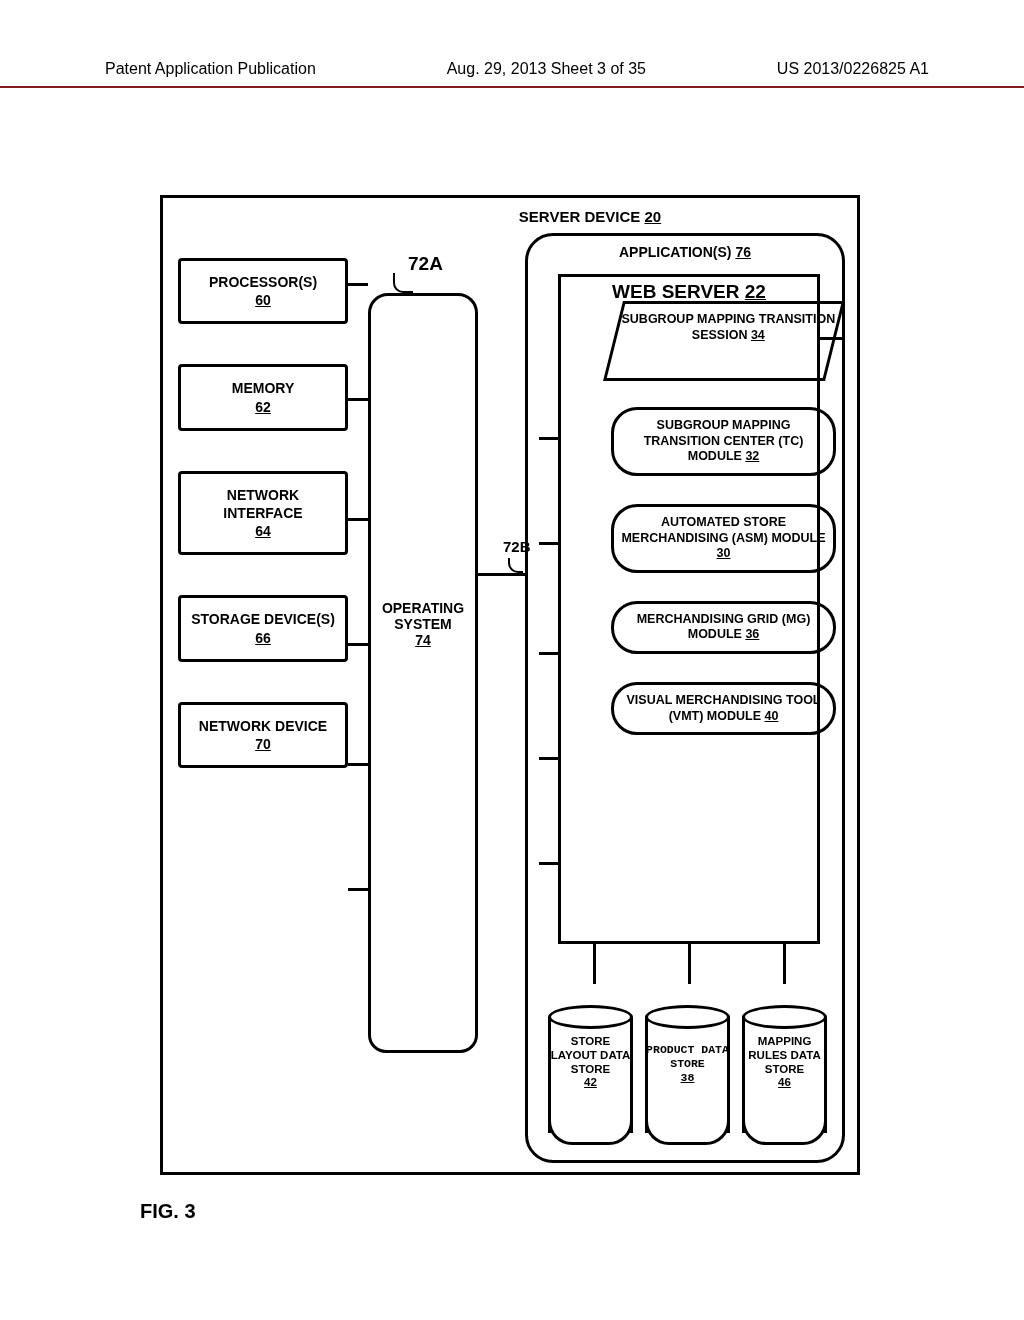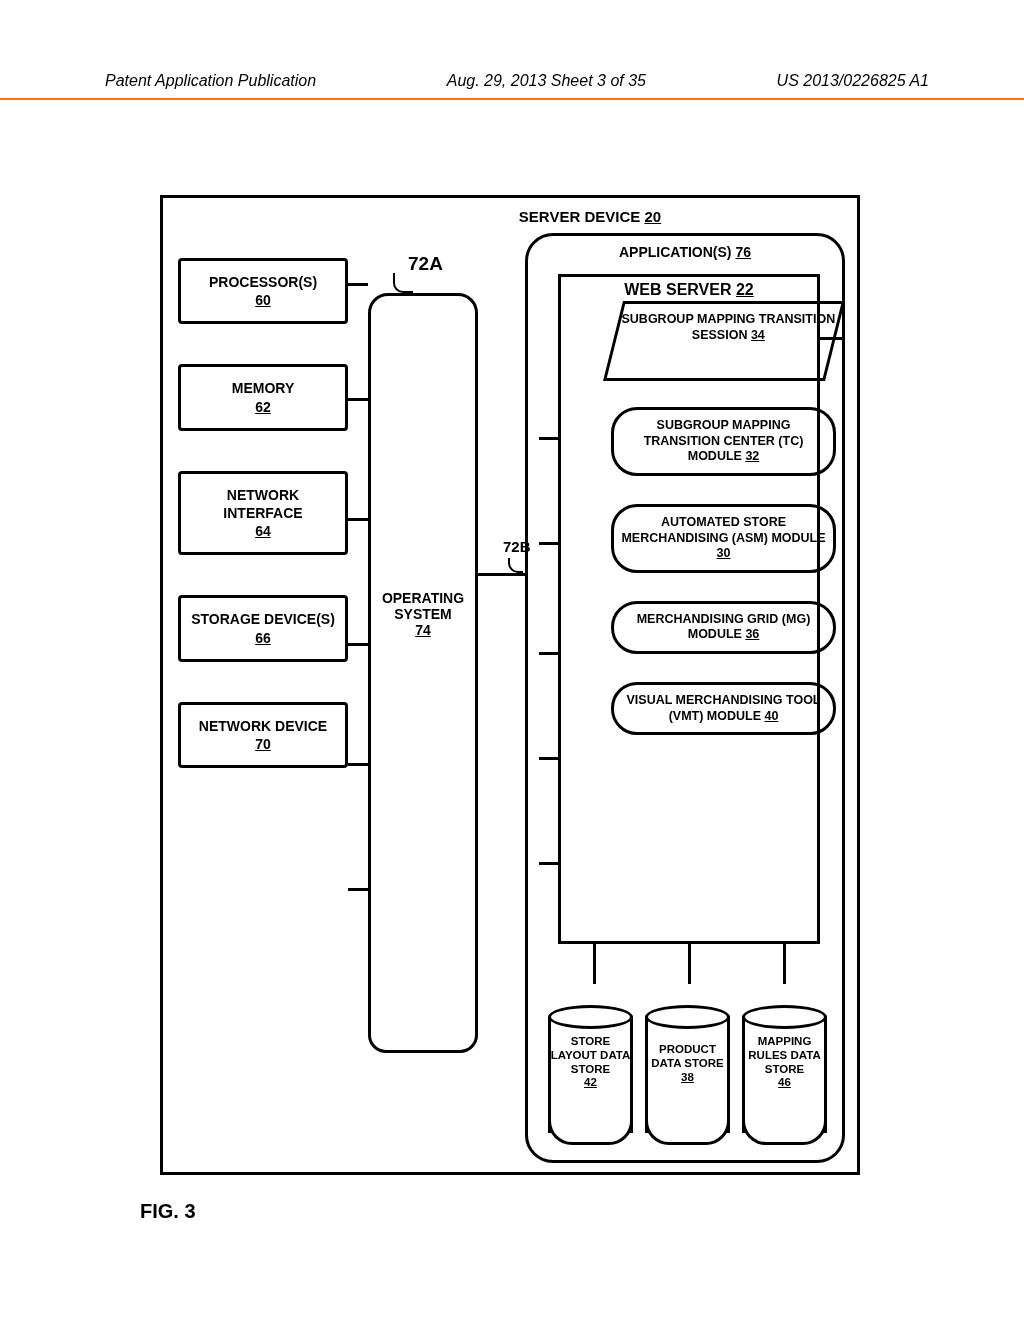--- a/index.html
+++ b/index.html
@@ -1,45 +1,45 @@
 <!DOCTYPE html>
 <html><head>
 <meta charset="utf-8">
 <style>
   * { box-sizing: border-box; margin: 0; padding: 0; }
   body { background: #fff; font-family: Arial, Helvetica, sans-serif; width: 1024px; height: 1320px; position: relative; }
   .page { width: 1024px; height: 1320px; position: relative; }
-  .header { position: absolute; top: 72px; left: 0; width: 100%; border-bottom: 2px solid #f97316; font-style: italic; }
+  .header { position: absolute; top: 60px; left: 0; width: 100%; border-bottom: 2px solid #7f1d1d; }
   .header-row { display: flex; justify-content: space-between; padding: 0 95px 8px 105px; font-size: 16px; }
   .header-row span { font-weight: normal; }
   .fig-label { position: absolute; left: 140px; top: 1200px; font-weight: bold; font-size: 20px; }
   .diagram { position: absolute; top: 195px; left: 160px; width: 700px; height: 980px; border: 3px solid #000; }
   .server-title { text-align: center; font-weight: bold; font-size: 15px; padding: 10px 0 5px 160px; }
   .server-title .u { text-decoration: underline; }
 
   .left-col { position: absolute; left: 15px; top: 60px; width: 170px; }
   .hw-box { border: 3px solid #000; border-radius: 4px; text-align: center; font-weight: bold; font-size: 14px; padding: 12px 6px; margin-bottom: 40px; line-height: 1.3; }
   .hw-box .u { text-decoration: underline; }
 
   .conn { position: absolute; border-top: 3px solid #000; height: 0; }
 
   .os-box { position: absolute; left: 205px; top: 95px; width: 110px; height: 760px; border: 3px solid #000; border-radius: 20px 20px 18px 18px; text-align: center; font-weight: bold; font-size: 14px; }
-  .os-inner { position: absolute; top: 294px; width:100%; }
+  .os-inner { position: absolute; top: 304px; width:100%; }
   .os-box .u { text-decoration: underline; }
   .label-72a { position: absolute; left: 245px; top: 55px; font-weight: bold; font-size: 19px; }
   .label-72b { position: absolute; left: 340px; top: 340px; font-weight: bold; font-size: 15px; }
   .tick-72a { position: absolute; left: 230px; top: 75px; width: 20px; height: 20px; border-left:2px solid #000; border-bottom:2px solid #000; border-radius: 0 0 0 10px; }
   .tick-72b { position: absolute; left: 345px; top: 360px; width: 15px; height: 15px; border-right:2px solid #000; border-bottom:2px solid #000; border-radius: 0 0 10px 0; transform: scaleX(-1); }
 
   .apps-box { position: absolute; right: 12px; top: 35px; width: 320px; height: 930px; border: 3px solid #000; border-radius: 28px; }
   .apps-title { text-align: center; font-weight: bold; font-size: 14px; padding: 8px 0 5px; }
   .apps-title .u { text-decoration: underline; }
 
   .webserver-box { position: absolute; left: 30px; top: 38px; width: 262px; height: 670px; border: 3px solid #000; }
-  .ws-title { text-align: center; font-weight: bold; font-size: 16px; padding: 4px 0; }
+  .ws-title { text-align: center; font-weight: bold; font-size: 19px; padding: 4px 0; }
   .ws-title .u { text-decoration: underline; }
 
   .modules { position: absolute; left: 50px; top: 65px; width: 225px; }
   .module { border: 3px solid #000; border-radius: 26px; text-align: center; font-weight: bold; font-size: 12.5px; padding: 8px 4px; margin-bottom: 28px; line-height: 1.25; }
   .module .u { text-decoration: underline; }
 
   .parallelogram { position: absolute; left: 52px; top: 60px; width: 222px; height: 80px; border: 3px solid #000; transform: skewX(-14deg); }
   .parallelogram-inner { transform: skewX(14deg); text-align:center; font-weight:bold; font-size:12.5px; padding-top:8px; line-height:1.25; }
   .parallelogram-inner .u { text-decoration: underline; }
 
@@ -143,21 +143,21 @@
               <div class="cyl-body"></div>
               <div class="cyl-bottom-front"></div>
           <div class="ds-label"><span>STORE LAYOUT DATA STORE</span><br><span class="u">42</span></div>
         </div>
       </div>
       <div class="ds">
         <div class="cyl">
           <div class="cyl-top"></div>
               <div class="cyl-body"></div>
               <div class="cyl-bottom-front"></div>
-          <div class="ds-label" style="top:38px;"><span>PRODUCT DATA STORE</span><br><span class="u">38</span></div>
+          <div class="ds-label" style="top:38px;font-family:Liberation Mono, monospace;"><span>PRODUCT DATA STORE</span><br><span class="u">38</span></div>
         </div>
       </div>
       <div class="ds">
         <div class="cyl">
           <div class="cyl-top"></div>
               <div class="cyl-body"></div>
               <div class="cyl-bottom-front"></div>
           <div class="ds-label"><span>MAPPING RULES DATA STORE</span><br><span class="u">46</span></div>
         </div>
       </div>

